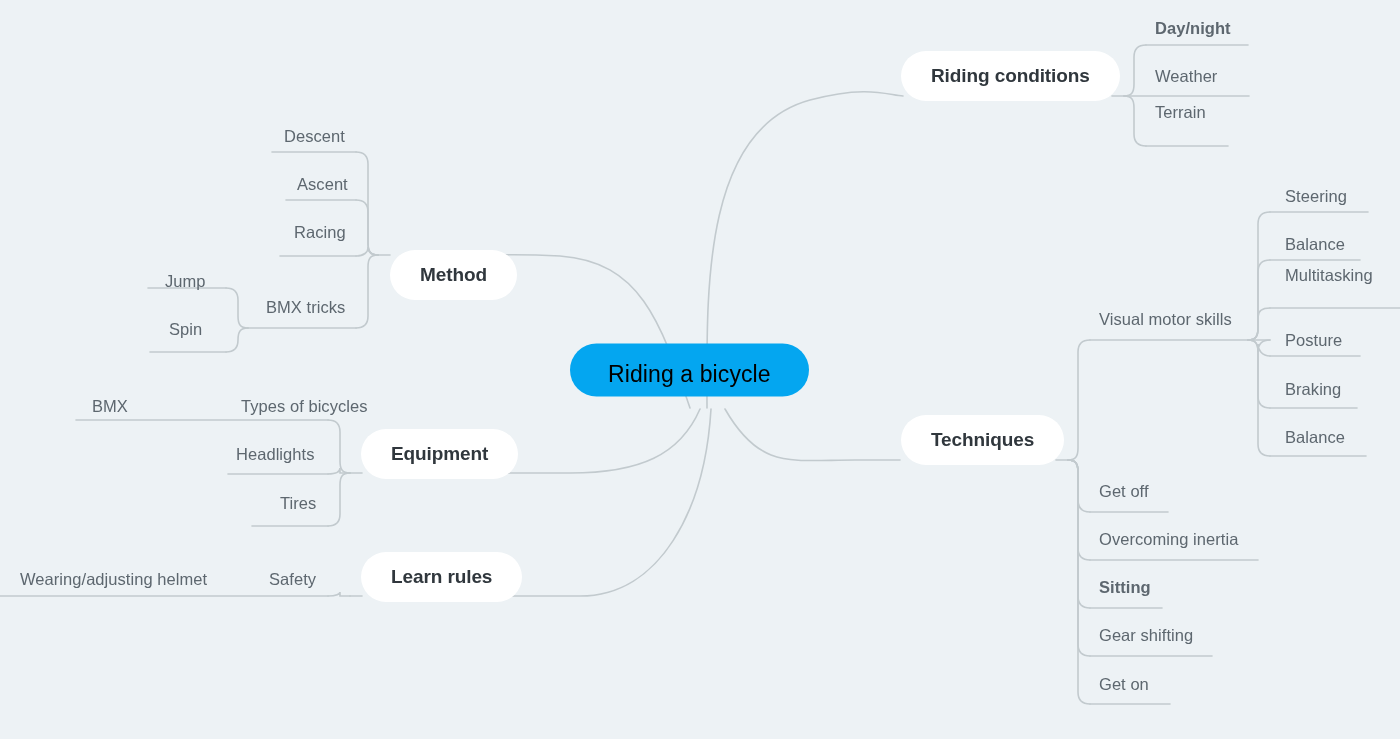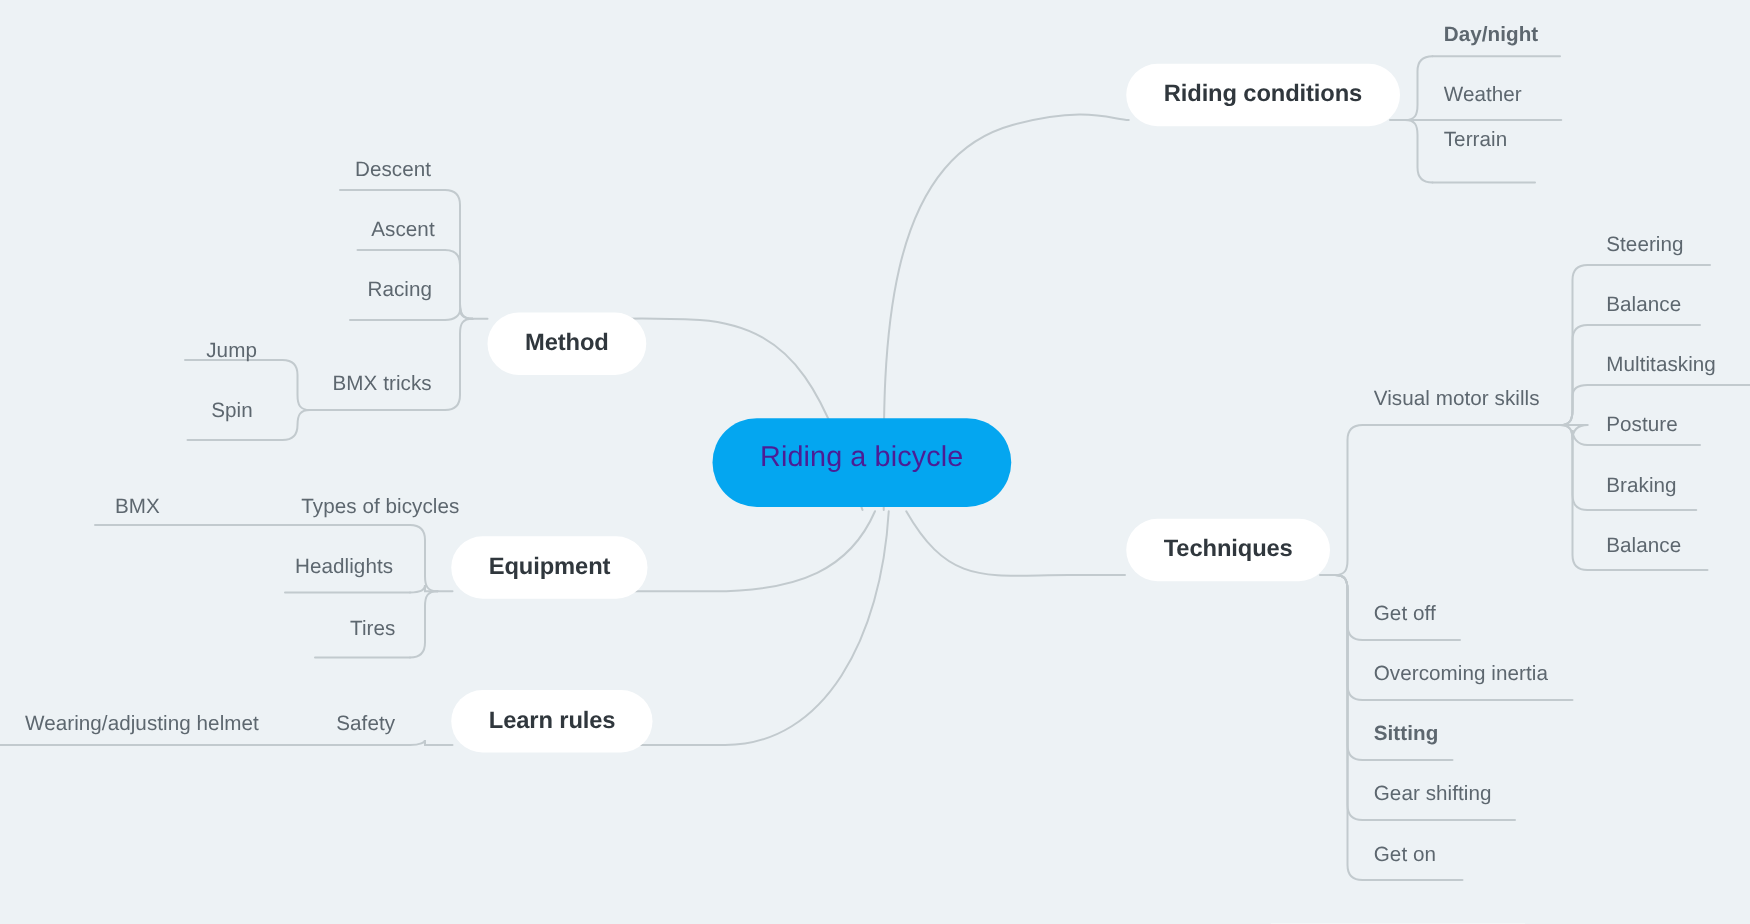--- a/index.html
+++ b/index.html
@@ -22,26 +22,26 @@
     pointer-events: none;
   }
   .node {
     position: absolute;
     white-space: nowrap;
     transform: translateY(-50%);
   }
   
   .hub {
     background: #04a6f0;
-    color: #4c1d95;
+    color: #000000;
     font-size: 23px;
     font-weight: 400;
     letter-spacing: 0.1px;
     border-radius: 40px;
-    padding: 19px 38px 29px 38px;
+    padding: 19px 38px 11px 38px;
     line-height: 1;
   }
   
   .pill {
     background: #ffffff;
     color: #30373d;
     font-size: 19px;
     font-weight: bold;
     letter-spacing: -0.1px;
     border-radius: 30px;
@@ -167,21 +167,21 @@
   <div class="node leaf" style="left:1099px; top:319px;">
     <span>Visual motor skills</span>
   </div>
 
   <div class="node leaf sub" style="left:1285px; top:196px;">
     <span>Steering</span>
   </div>
   <div class="node leaf sub" style="left:1285px; top:244px;">
     <span>Balance</span>
   </div>
-  <div class="node leaf sub" style="left:1285px; top:292px;text-align:right;">
+  <div class="node leaf sub" style="left:1285px; top:275px;text-align:right;">
     <span>Multitasking</span>
   </div>
   <div class="node leaf sub" style="left:1285px; top:340px;">
     <span>Posture</span>
   </div>
   <div class="node leaf sub" style="left:1285px; top:389px;">
     <span>Braking</span>
   </div>
   <div class="node leaf sub" style="left:1285px; top:437px;">
     <span>Balance</span>

